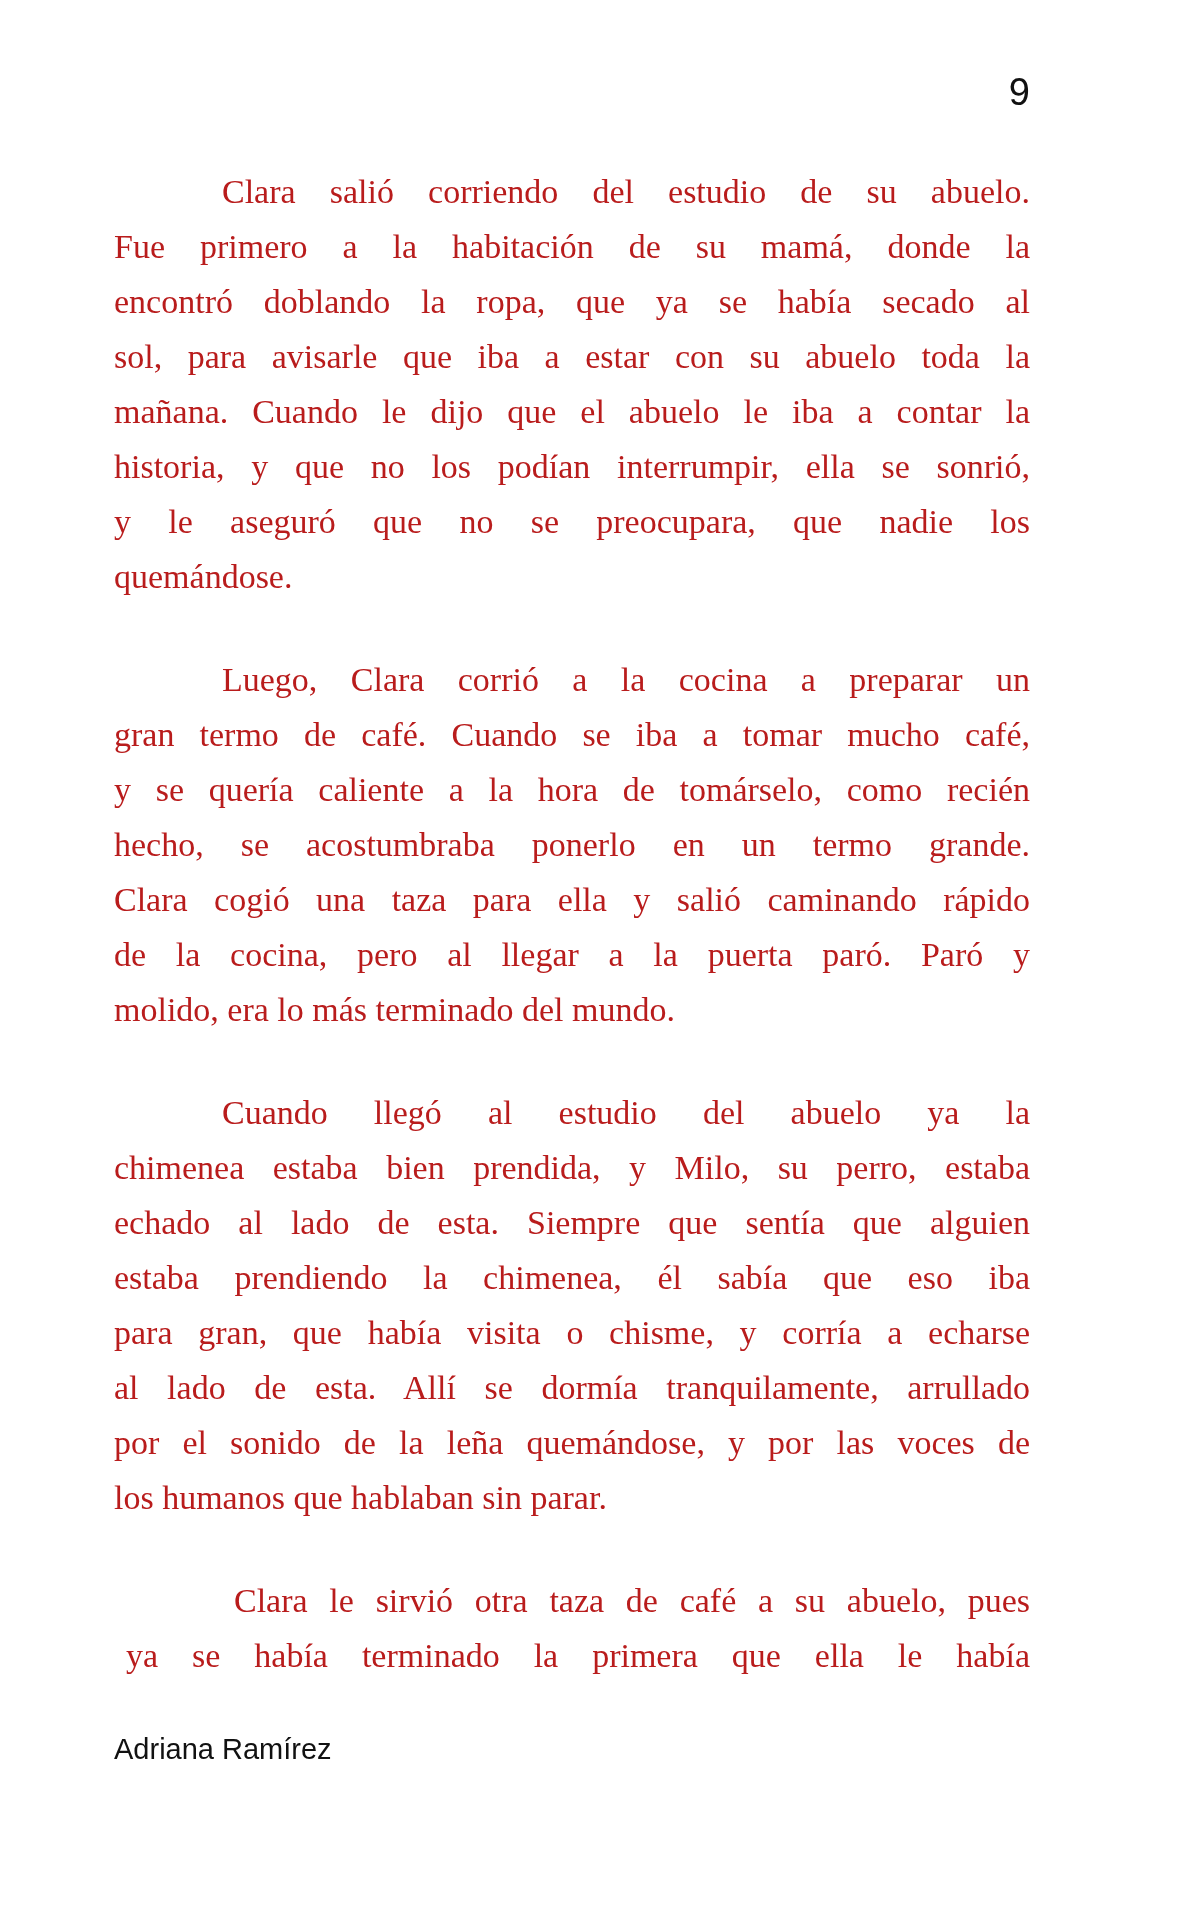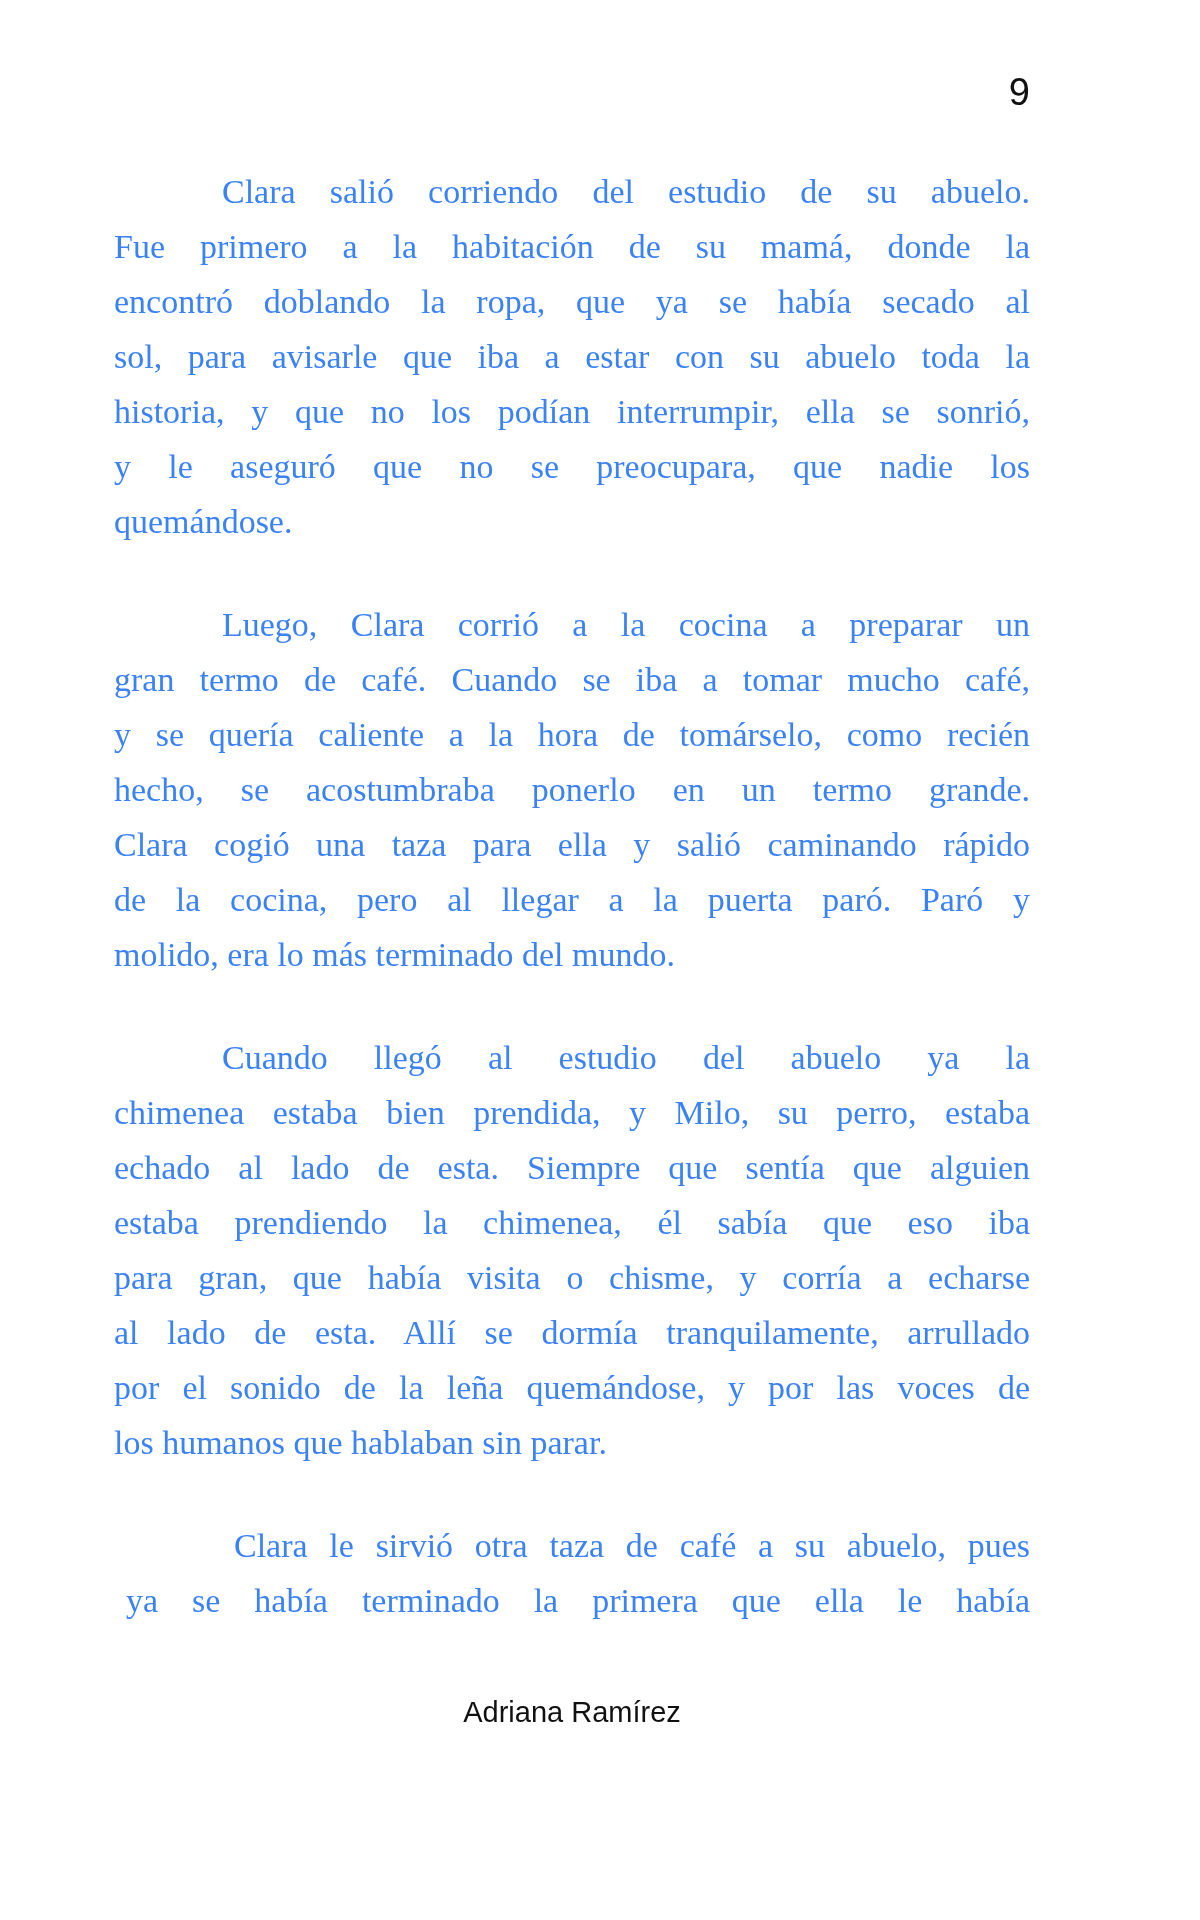--- a/index.html
+++ b/index.html
@@ -21,21 +21,21 @@
     font-size: 38px;
     line-height: 40px;
     text-align: right;
     color: #111111;
   }
   .content {
     margin: 52px 170px 0 114px;
     font-family: "Liberation Serif", serif;
     font-size: 34px;
     line-height: 55px;
-    color: #3b82f6;
+    color: #b91c1c;
   }
   .paragraph {
     margin: 0 0 48px 0;
   }
   .paragraph:last-child {
     margin-bottom: 0;
     margin-left: 12px;
   }
   .line {
     text-align: justify;
@@ -44,40 +44,40 @@
   .line.flush {
     text-align-last: left;
   }
   .line.indent {
     text-indent: 108px;
   }
   .line b {
     font-weight: normal;
   }
   .footer {
-    margin: 66px 170px 0 114px;
+    margin: 48px 170px 0 114px;
     font-family: "Liberation Sans", sans-serif;
     font-size: 29px;
     line-height: 36px;
-    text-align: center;
     color: #111111;
   }
 </style>
 </head>
 <body>
 
 <div class="page">
   <div class="page-number">9</div>
 
   <main class="content">
       <div class="paragraph">
         <div class="line indent">Clara salió corriendo del estudio de su abuelo.</div>
         <div class="line">Fue primero a la habitación de su mamá, donde la</div>
         <div class="line">encontró <b>doblando</b> la ropa, que ya se había <b>secado</b> al</div>
         <div class="line">sol, para <b>avisarle</b> que iba a estar con su abuelo toda la</div>
+        <div class="line">mañana. Cuando le dijo que el abuelo le iba a contar la</div>
         <div class="line">historia, y que no los podían interrumpir, ella se sonrió,</div>
         <div class="line">y le <b>aseguró</b> que no se preocupara, que nadie los</div>
         <div class="line flush"><b>quemándose</b>.</div>
       </div>
       <div class="paragraph">
         <div class="line indent">Luego, Clara corrió a la cocina a preparar un</div>
         <div class="line">gran termo de café. Cuando se iba a tomar mucho café,</div>
         <div class="line">y se quería caliente a la hora de tomárselo, como <b>recién</b></div>
         <div class="line"><b>hecho</b>, se acostumbraba ponerlo en un termo grande.</div>
         <div class="line">Clara cogió una taza para ella y salió caminando rápido</div>

